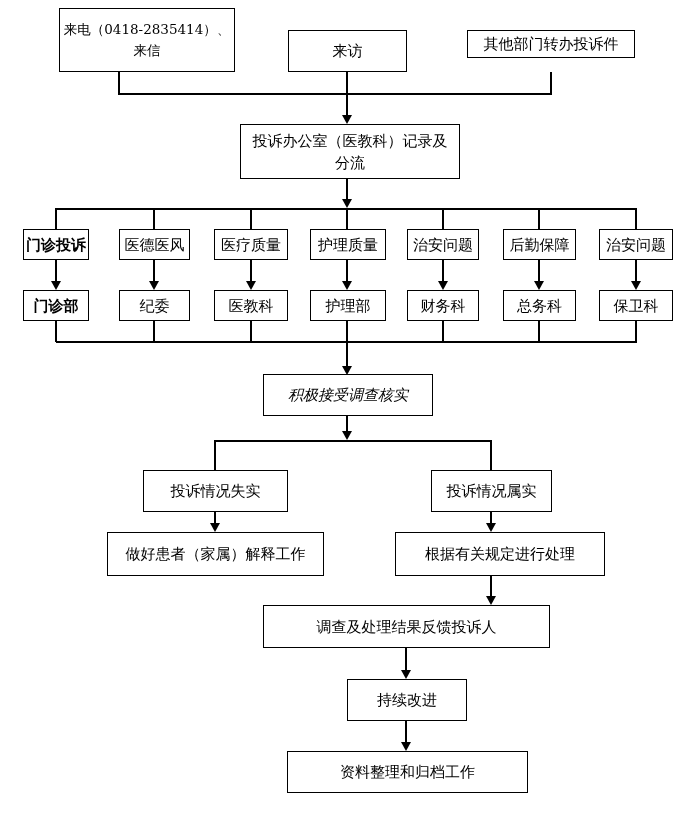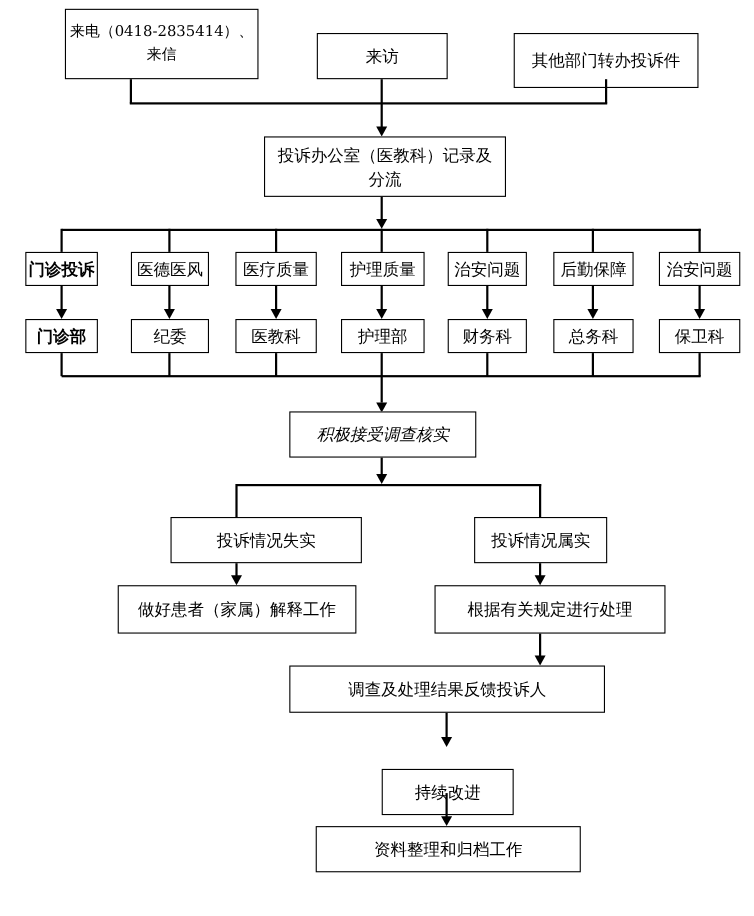--- a/index.html
+++ b/index.html
@@ -8,37 +8,37 @@
     font-family:"DejaVu Serif", serif;color:#000;
   }
   .box{
     position:absolute;border:1.5px solid #000;background:#fff;box-sizing:border-box;
     display:flex;align-items:center;justify-content:center;text-align:center;
     font-size:15px;line-height:22px;white-space:pre-line;
   }
   
   #phone{left:59px;top:8px;width:176px;height:64px;font-size:13.5px;line-height:21px;}
   #visit{left:288px;top:30px;width:119px;height:42px;}
-  #transfer{left:467px;top:30px;width:168px;height:50px;}
+  #transfer{left:467px;top:30px;width:168px;height:28px;}
   
   #office{left:240px;top:124px;width:220px;height:55px;}
   
   .cat{top:229px;height:31px;}
   .dept{top:290px;height:31px;}
   .c1{left:23px;width:66px;font-weight:bold;} .c2{left:119px;width:71px;} .c3{left:214px;width:74px;}
   .c4{left:310px;width:76px;} .c5{left:407px;width:72px;} .c6{left:503px;width:73px;}
   .c7{left:599px;width:74px;}
   
   #verify{left:263px;top:374px;width:170px;height:42px;font-style:italic;}
-  #caseFalse{left:143px;top:470px;width:174px;height:42px;margin-left:12px;}
+  #caseFalse{left:143px;top:470px;width:145px;height:42px;}
   #caseTrue{left:431px;top:470px;width:121px;height:42px;}
   #explain{left:107px;top:532px;width:217px;height:44px;}
   #handle{left:395px;top:532px;width:210px;height:44px;}
   #feedback{left:263px;top:605px;width:287px;height:43px;}
-  #improve{left:347px;top:679px;width:120px;height:42px;margin-top:20px;}
+  #improve{left:347px;top:679px;width:120px;height:42px;}
   #archive{left:287px;top:751px;width:241px;height:42px;}
   
   .vl{position:absolute;width:1.5px;background:#000;}
   .hl{position:absolute;height:1.5px;background:#000;}
   .ah{position:absolute;width:0;height:0;border-left:5px solid transparent;
       border-right:5px solid transparent;border-top:9px solid #000;}
   
   .lx1{left:55px}.lx2{left:153px}.lx3{left:250px}.lx4{left:346px}
   .lx5{left:442px}.lx6{left:538px}.lx7{left:635px}
   .ax1{left:51px}.ax2{left:149px}.ax3{left:246px}.ax4{left:342px}

